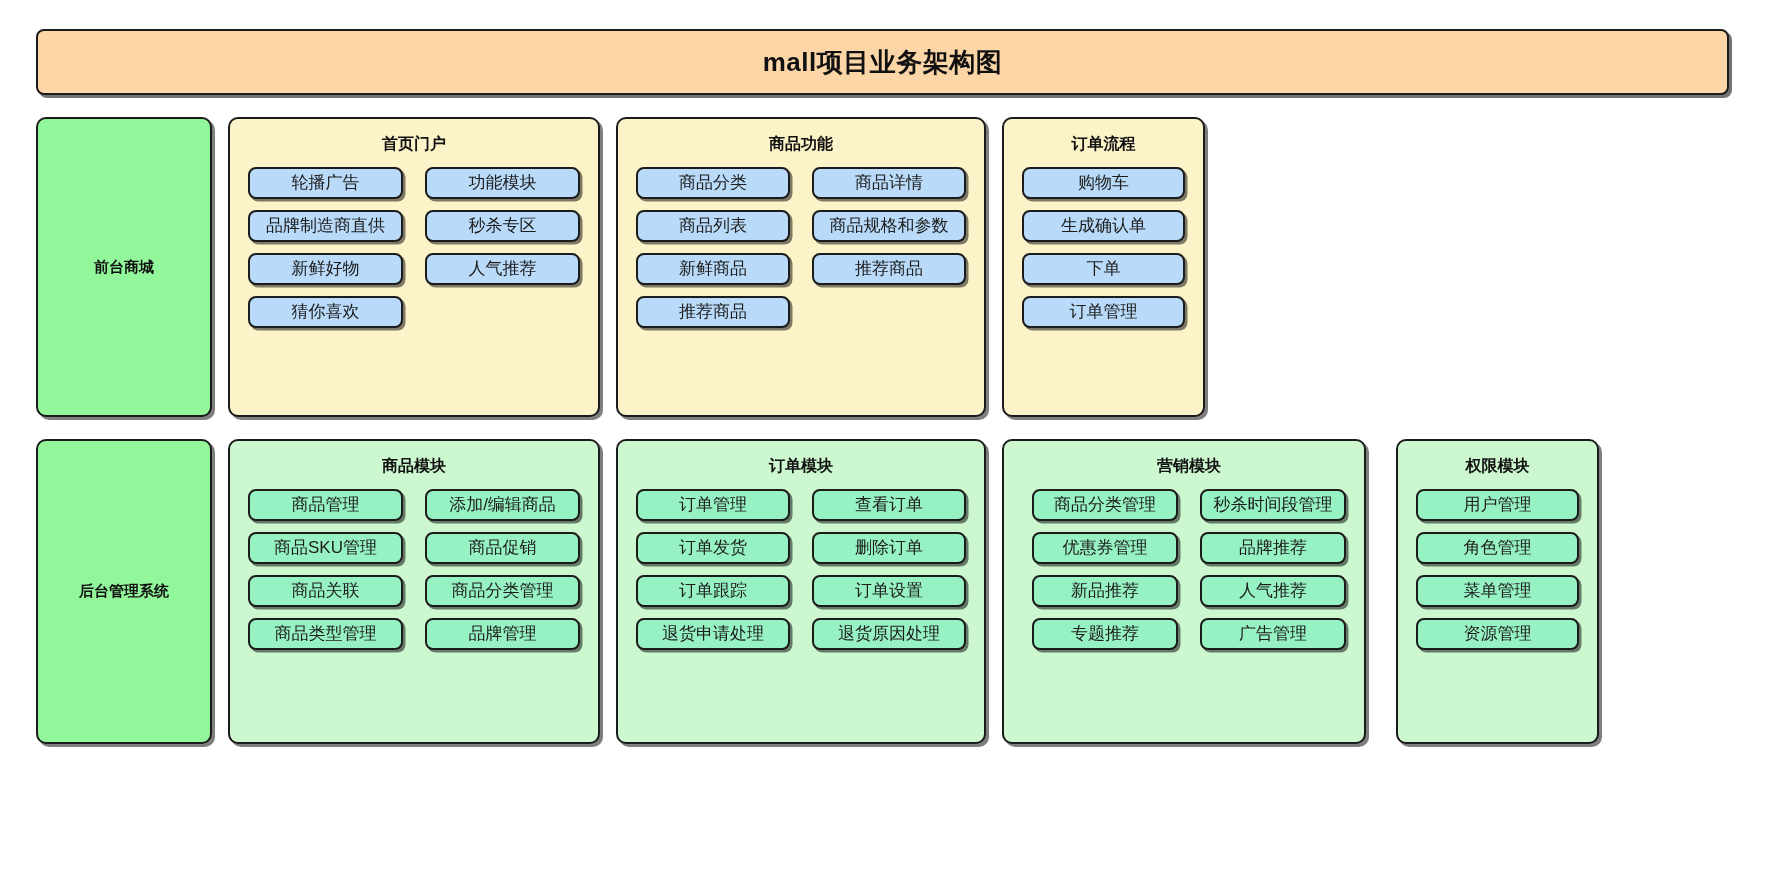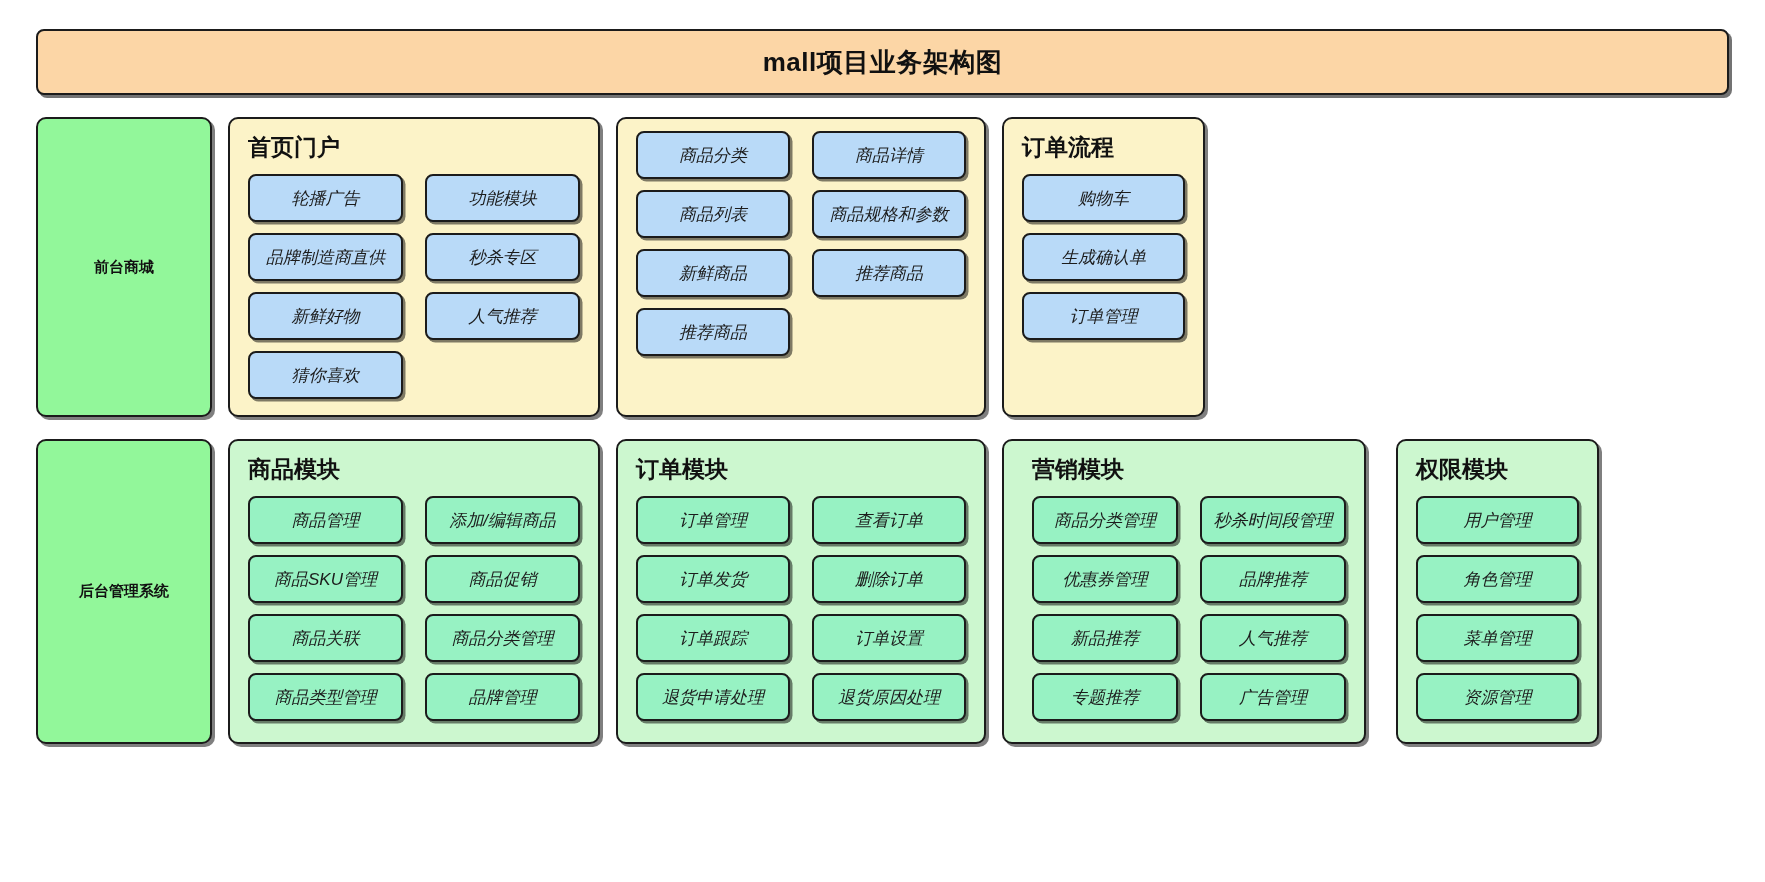--- a/index.html
+++ b/index.html
@@ -77,51 +77,51 @@
     box-shadow: 3px 3px 0 rgba(0,0,0,0.5);
     box-sizing: border-box;
     padding: 12px 18px 14px 18px;
     display: flex;
     flex-direction: column;
   }
   .group.front  { background: #fcf3c8; }
   .group.admin  { background: #ccf7cf; }
 
   .group-title {
-    font-size: 23px;
+    text-align: center;
+    font-size: 16px;
     font-weight: bold;
     color: #111;
     margin: 4px 0 14px 0;
     line-height: 1.1;
   }
 
   .items {
     display: grid;
     grid-template-columns: repeat(2, 1fr);
     gap: 11px 22px;
     align-content: start;
   }
   .items.one-col {
     grid-template-columns: 1fr;
   }
 
   .item {
     border: 2.5px solid #1b1b1b;
     border-radius: 8px;
     box-shadow: 2.5px 2.5px 0 rgba(0,0,0,0.5);
-    height: 48px;
+    height: 32px;
     display: flex;
     align-items: center;
     justify-content: center;
     font-size: 17px;
     color: #1c1c1c;
     white-space: nowrap;
     box-sizing: border-box;
     padding: 0 6px;
-    font-style: italic;
   }
   .group.front .item { background: #b9daf8; }
   .group.admin .item { background: #97f2c3; }
 
   
   .g-portal   { flex: 0 0 372px; }
   .g-product  { flex: 0 0 370px; }
   .g-mine     { flex: 0 0 364px; }
   .g-order    { flex: 0 0 203px; }
 
@@ -155,37 +155,39 @@
         <div class="item">功能模块</div>
         <div class="item">品牌制造商直供</div>
         <div class="item">秒杀专区</div>
         <div class="item">新鲜好物</div>
         <div class="item">人气推荐</div>
         <div class="item">猜你喜欢</div>
       </div>
     </div>
 
     <div class="group front g-product">
+      <div class="group-title">商品功能</div>
       <div class="items">
         <div class="item">商品分类</div>
         <div class="item">商品详情</div>
         <div class="item">商品列表</div>
         <div class="item">商品规格和参数</div>
         <div class="item">新鲜商品</div>
         <div class="item">推荐商品</div>
         <div class="item">推荐商品</div>
       </div>
     </div>
 
 
     <div class="group front g-order">
       <div class="group-title">订单流程</div>
       <div class="items one-col">
         <div class="item">购物车</div>
         <div class="item">生成确认单</div>
+        <div class="item">下单</div>
         <div class="item">订单管理</div>
       </div>
     </div>
   </div>
 
   <div class="row row-admin">
 
     <div class="layer-label">
       <span class="layer-text">后台管理系统</span>
     </div>

